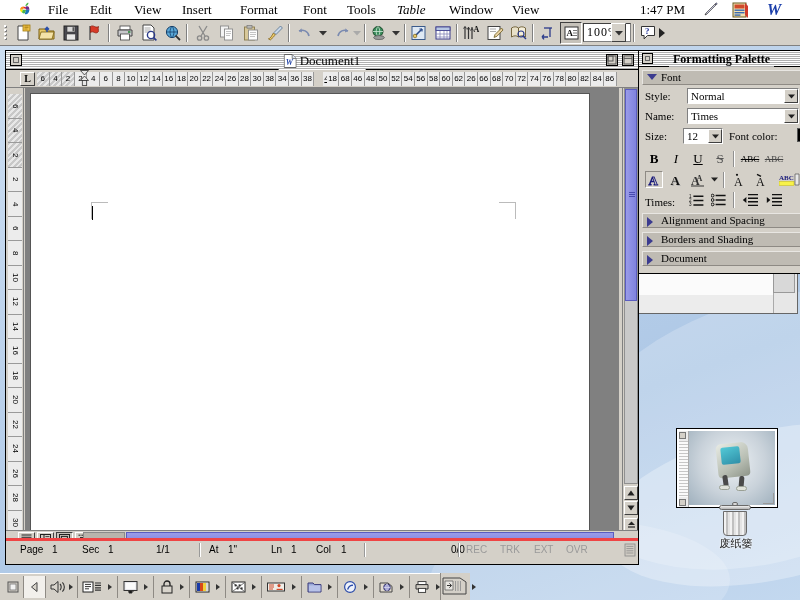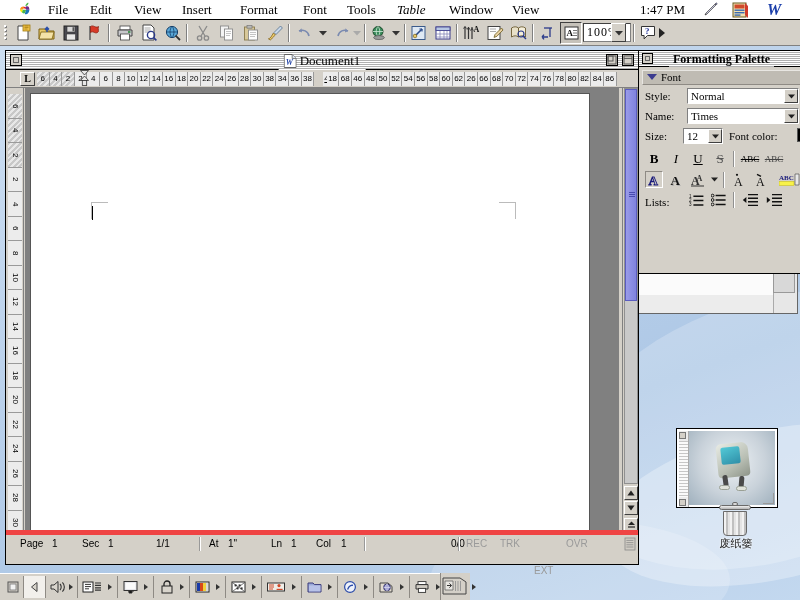--- a/index.html
+++ b/index.html
@@ -245,22 +245,22 @@
     width:8px;height:6px;}
   .hs-track .grip i{display:inline-block;width:1px;height:6px;
     background:#4a4cb0;margin-right:1px;}
   .hs-blank{
     position:absolute;left:77px;top:1px;width:42px;height:14px;
     background:#b8b4ac;border:1px solid #8a8a8a;box-sizing:border-box;
   }
 
   
   .statusbar{
-    position:absolute;left:0;bottom:16px;width:632px;height:18px;
-    background:#d4d0c8;border-top:5px solid #ef4444;
+    position:absolute;left:0;bottom:8px;width:632px;height:18px;
+    background:#d4d0c8;border-top:3px solid #ef4444;
     box-sizing:border-box;
     font-family:"Liberation Sans",sans-serif;font-size:10px;
   }
   .st-cell{
     position:absolute;top:2px;height:14px;line-height:14px;
     white-space:nowrap;color:#000;
   }
   .st-cell.dim{color:#9a9a9a;}
   .st-sep{position:absolute;top:2px;width:1px;height:14px;
     background:#999;border-right:1px solid #fff;}
@@ -964,21 +964,21 @@
       <div class="st-cell" style="left:222px;">1"</div>
       <div class="st-cell" style="left:265px;">Ln</div>
       <div class="st-cell" style="left:285px;">1</div>
       <div class="st-cell" style="left:310px;">Col</div>
       <div class="st-cell" style="left:335px;">1</div>
       <div class="st-sep" style="left:358px;"></div>
       <div class="st-cell" style="left:410px;margin-left:35px;">0/0</div>
       <div class="st-sep" style="left:452px;"></div>
       <div class="st-cell dim" style="left:460px;">REC</div>
       <div class="st-cell dim" style="left:494px;">TRK</div>
-      <div class="st-cell dim" style="left:528px;margin-top:27px;">EXT</div>
+      <div class="st-cell dim" style="left:528px;">EXT</div>
       <div class="st-cell dim" style="left:560px;">OVR</div>
       <div class="st-grip">
         <svg width="12" height="14" viewBox="0 0 12 14" class="sicon">
           <rect x="1" y="1" width="10" height="12" fill="#d0ccc4" stroke="#888" stroke-width=".8"></rect>
           <path d="M2.4 3.4 h7 M2.4 5.6 h7 M2.4 7.8 h7 M2.4 10 h7" stroke="#8a8a8a" stroke-width=".8"></path>
         </svg>
       </div>
     </div>
   </div>
 
@@ -1077,21 +1077,21 @@
       </div>
 
       <div class="pbtn" style="left:140px;top:104px;width:22px;">
         <svg width="22" height="16" viewBox="0 0 22 16" class="sicon">
           <text x="0" y="7.6" font-family="Liberation Serif, serif" font-size="7" font-weight="bold" fill="#1a1a7a">ABC</text>
           <rect x="0" y="9.4" width="15" height="4" fill="#f8f24a" stroke="#c8c020" stroke-width=".6"></rect>
           <path d="M16 2 L20 2 L20 13 L16 13 Z" fill="#e8e8e8" stroke="#555" stroke-width=".7"></path>
         </svg>
       </div>
 
-      <div class="pal-lbl" style="left:6px;top:128px;">Lists:</div>
+      <div class="pal-lbl" style="left:6px;top:128px;">Times:</div>
       <div class="pbtn" style="left:48px;top:124px;">
         <svg width="15" height="14" viewBox="0 0 15 14" class="sicon">
           <text x="0" y="4.6" font-family="Liberation Sans, sans-serif" font-size="4.6" fill="#111">1</text>
           <text x="0" y="9" font-family="Liberation Sans, sans-serif" font-size="4.6" fill="#111">2</text>
           <text x="0" y="13.4" font-family="Liberation Sans, sans-serif" font-size="4.6" fill="#111">3</text>
           <path d="M4.4 3.2 h10 M4.4 7.6 h10 M4.4 12 h10" stroke="#111" stroke-width="1.5"></path>
         </svg>
       </div>
       <div class="pbtn" style="left:70px;top:124px;">
         <svg width="15" height="14" viewBox="0 0 15 14" class="sicon">
@@ -1110,20 +1110,32 @@
           <path d="M4.4 4 L.8 7 L4.4 10 Z" fill="#111"></path>
         </svg>
       </div>
       <div class="pbtn" style="left:126px;top:124px;">
         <svg width="16" height="14" viewBox="0 0 16 14" class="sicon">
           <path d="M6 1.6 h10 M6 5.2 h10 M6 8.8 h10 M6 12.4 h10" stroke="#111" stroke-width="1.4"></path>
           <path d="M.8 4 L4.4 7 L.8 10 Z" fill="#111"></path>
         </svg>
       </div>
 
+      <div class="pal-section-hdr" style="top:146px;">
+        <span class="tri right"></span>
+        <span>Alignment and Spacing</span>
+      </div>
+      <div class="pal-section-hdr" style="top:165px;">
+        <span class="tri right"></span>
+        <span>Borders and Shading</span>
+      </div>
+      <div class="pal-section-hdr" style="top:184px;">
+        <span class="tri right"></span>
+        <span>Document</span>
+      </div>
     </div>
   </div>
 
 
   <div class="cstrip">
 
     <div class="cs-cell" style="left:2px;width:22px;">
       <svg width="14" height="14" viewBox="0 0 14 14" class="sicon">
         <rect x="2" y="2" width="10" height="10" fill="#d0ccc4" stroke="#555" stroke-width="1"></rect>
         <rect x="4" y="4" width="6" height="6" fill="#f2f2f2" stroke="#777" stroke-width=".8"></rect>

